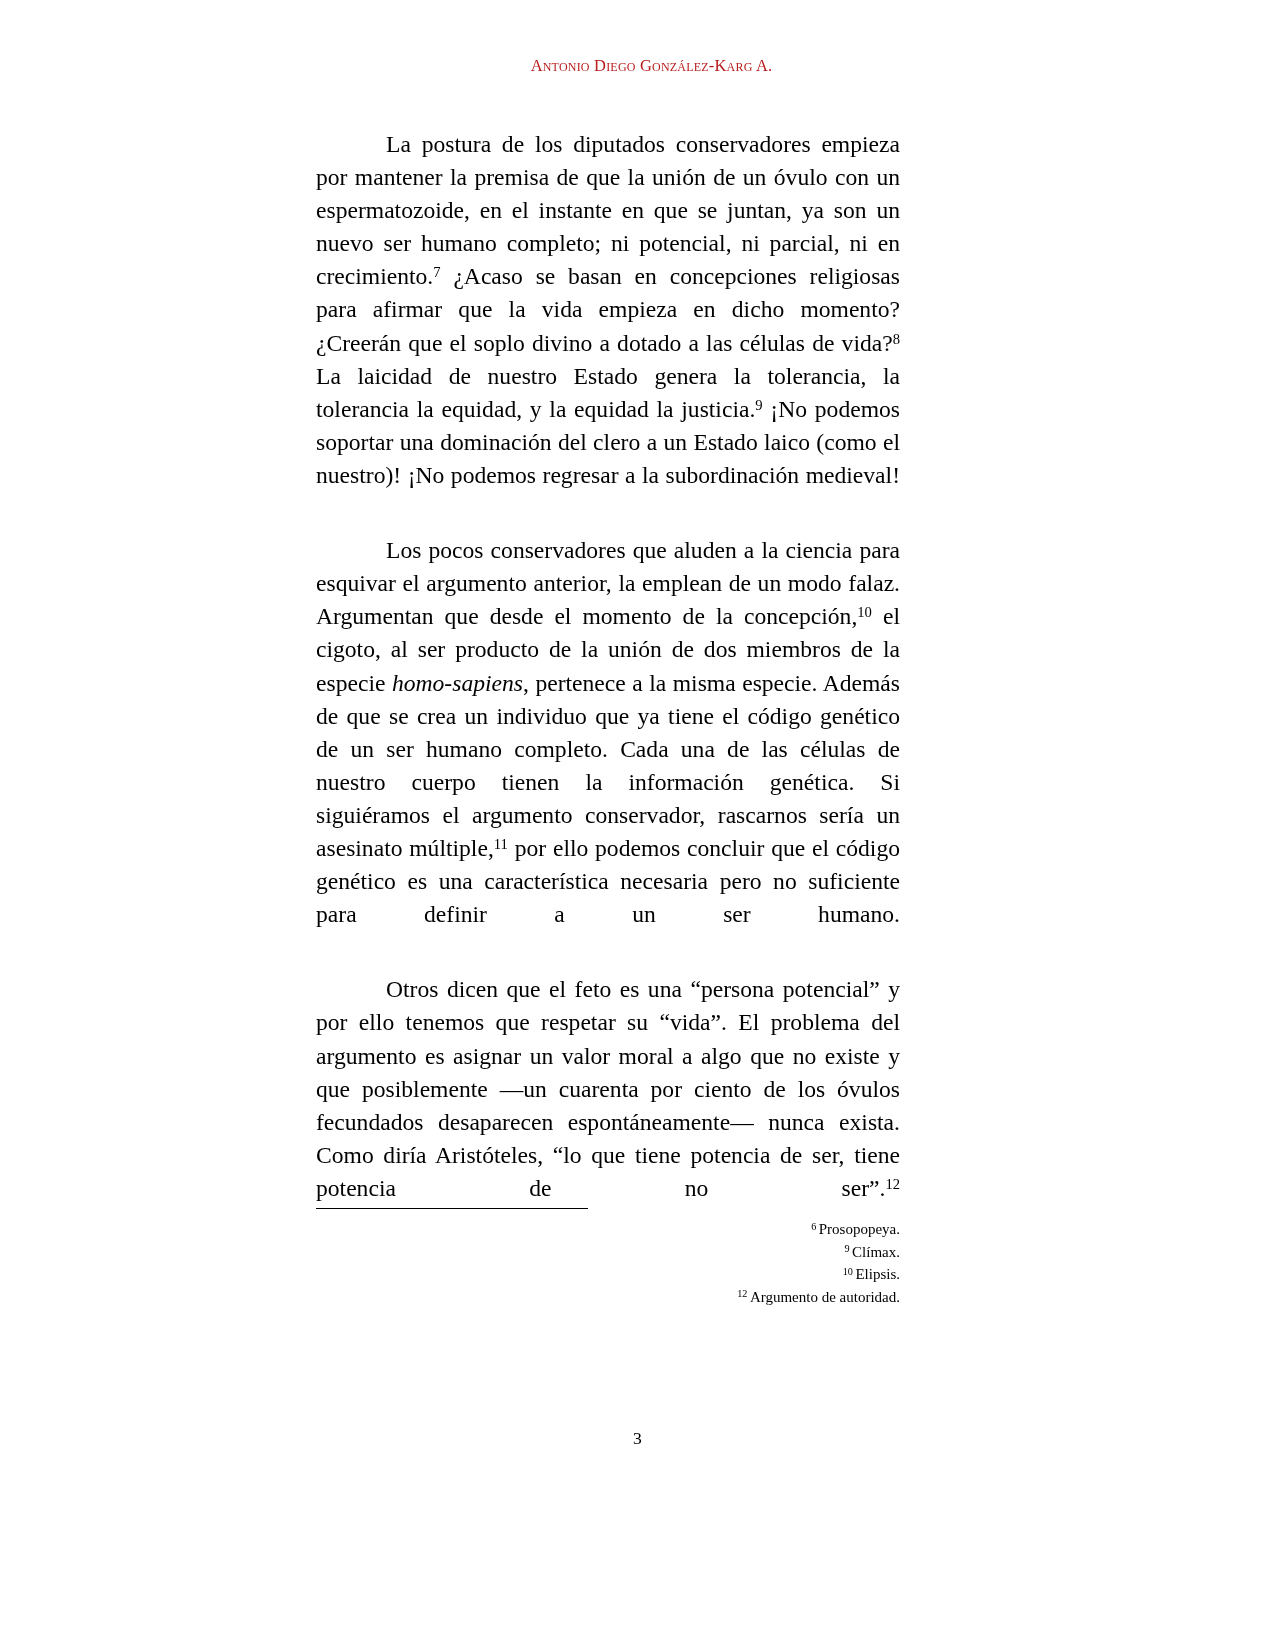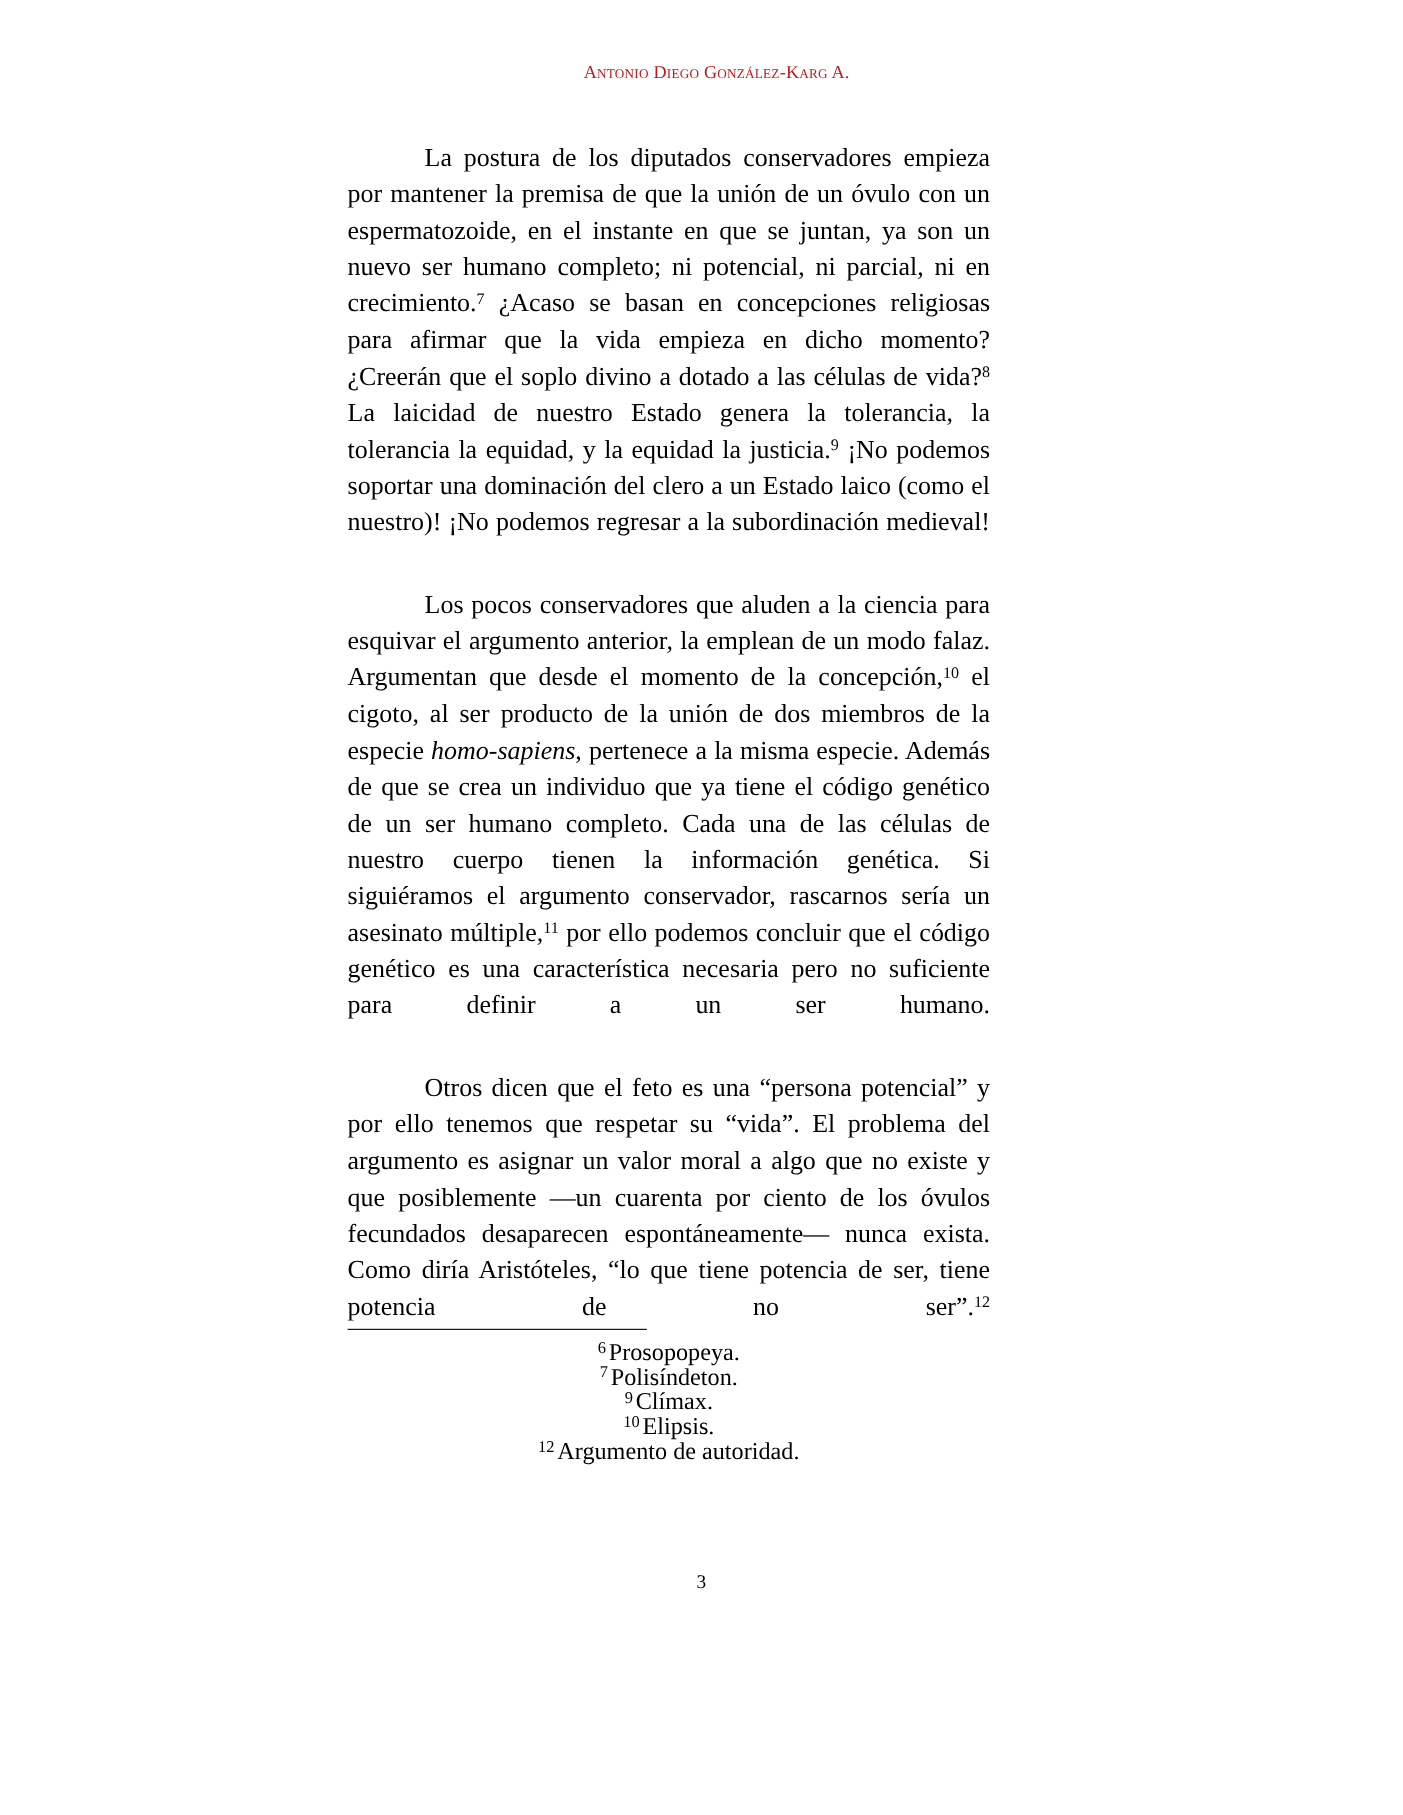--- a/index.html
+++ b/index.html
@@ -84,23 +84,23 @@
     height: 0;
     border-top: 1.2px solid #000;
     margin: 0 0 9px 0;
   }
   .footnote-list {
     margin: 0;
     padding: 0;
     list-style: none;
   }
   .footnote-item {
-    font-size: 22px;
+    font-size: 15px;
     line-height: 22.5px;
-    text-align: center;
+    text-align: right;
     white-space: nowrap;
   }
   .footnote-item sup.fn {
     font-size: 0.68em;
     vertical-align: 0.42em;
     line-height: 0;
     margin-right: 2.5px;
   }
 
   
@@ -123,21 +123,20 @@
   <div class="body-column">
       <p class="para indent">La postura de los diputados conservadores empieza por mantener la premisa de que la unión de un óvulo con un espermatozoide, en el instante en que se juntan, ya son un nuevo ser humano completo; ni potencial, ni parcial, ni en crecimiento.<sup class="fn">7</sup> ¿Acaso se basan en concepciones religiosas para afirmar que la vida empieza en dicho momento? ¿Creerán que el soplo divino a dotado a las células de vida?<sup class="fn">8</sup> La laicidad de nuestro Estado genera la tolerancia, la tolerancia la equidad, y la equidad la justicia.<sup class="fn">9</sup> ¡No podemos soportar una dominación del clero a un Estado laico (como el nuestro)! ¡No podemos regresar a la subordinación medieval!</p>
       <p class="para indent">Los pocos conservadores que aluden a la ciencia para esquivar el argumento anterior, la emplean de un modo falaz. Argumentan que desde el momento de la concepción,<sup class="fn">10</sup> el cigoto, al ser producto de la unión de dos miembros de la especie <em class="it">homo-sapiens</em>, pertenece a la misma especie. Además de que se crea un individuo que ya tiene el código genético de un ser humano completo. Cada una de las células de nuestro cuerpo tienen la información genética. Si siguiéramos el argumento conservador, rascarnos sería un asesinato múltiple,<sup class="fn">11</sup> por ello podemos concluir que el código genético es una característica necesaria pero no suficiente para definir a un ser humano.</p>
       <p class="para indent">Otros dicen que el feto es una “persona potencial” y por ello tenemos que respetar su “vida”. El problema del argumento es asignar un valor moral a algo que no existe y que posiblemente —un cuarenta por ciento de los óvulos fecundados desaparecen espontáneamente— nunca exista. Como diría Aristóteles, “lo que tiene potencia de ser, tiene potencia de no ser”.<sup class="fn">12</sup></p>
     </div>
 
   <div class="footnote-area">
     <div class="footnote-rule"></div>
     <ul class="footnote-list">
         <li class="footnote-item"><sup class="fn">6</sup>Prosopopeya.</li>
-        <li class="footnote-item"><sup class="fn">7</sup>Polisíndeton.</li>
         <li class="footnote-item"><sup class="fn">9</sup>Clímax.</li>
         <li class="footnote-item"><sup class="fn">10</sup>Elipsis.</li>
         <li class="footnote-item"><sup class="fn">12</sup>Argumento de autoridad.</li>
       </ul>
   </div>
 
   <div class="page-number">3</div>
 
 </div>
 

